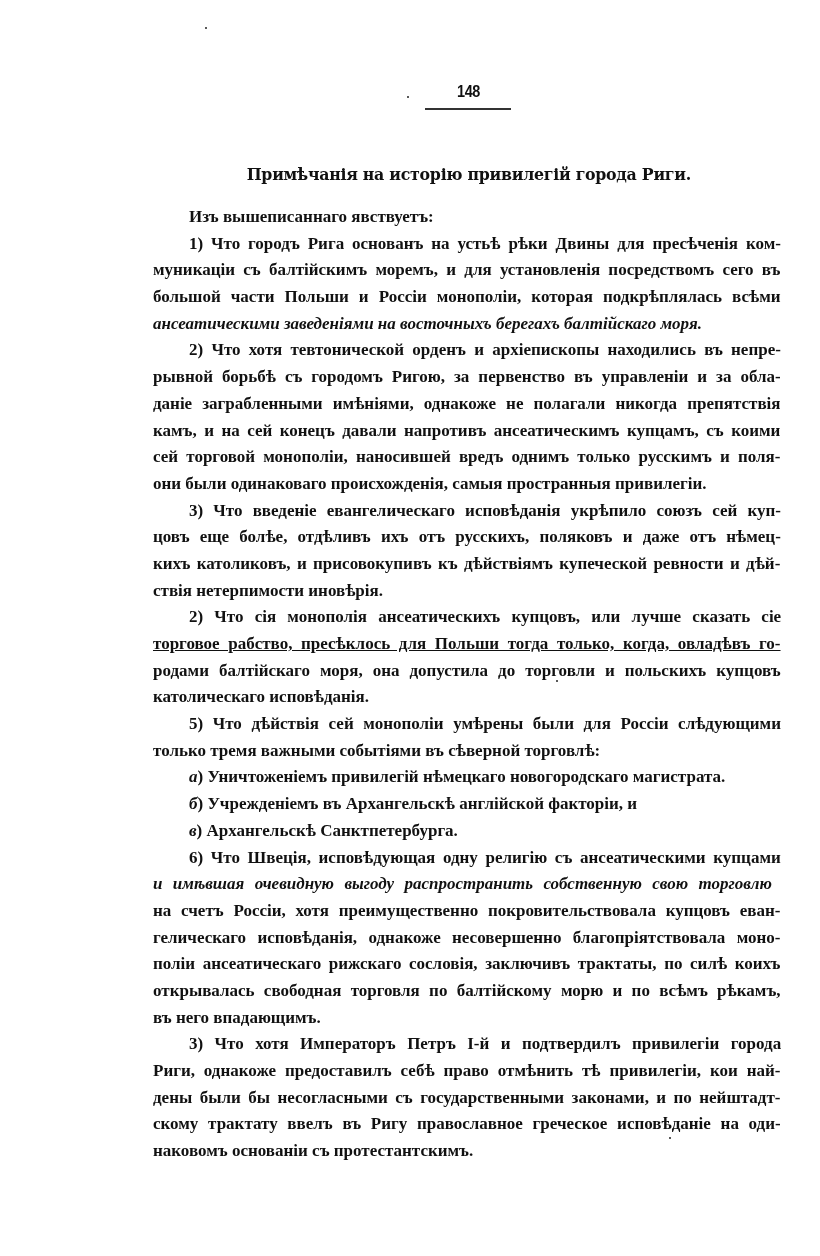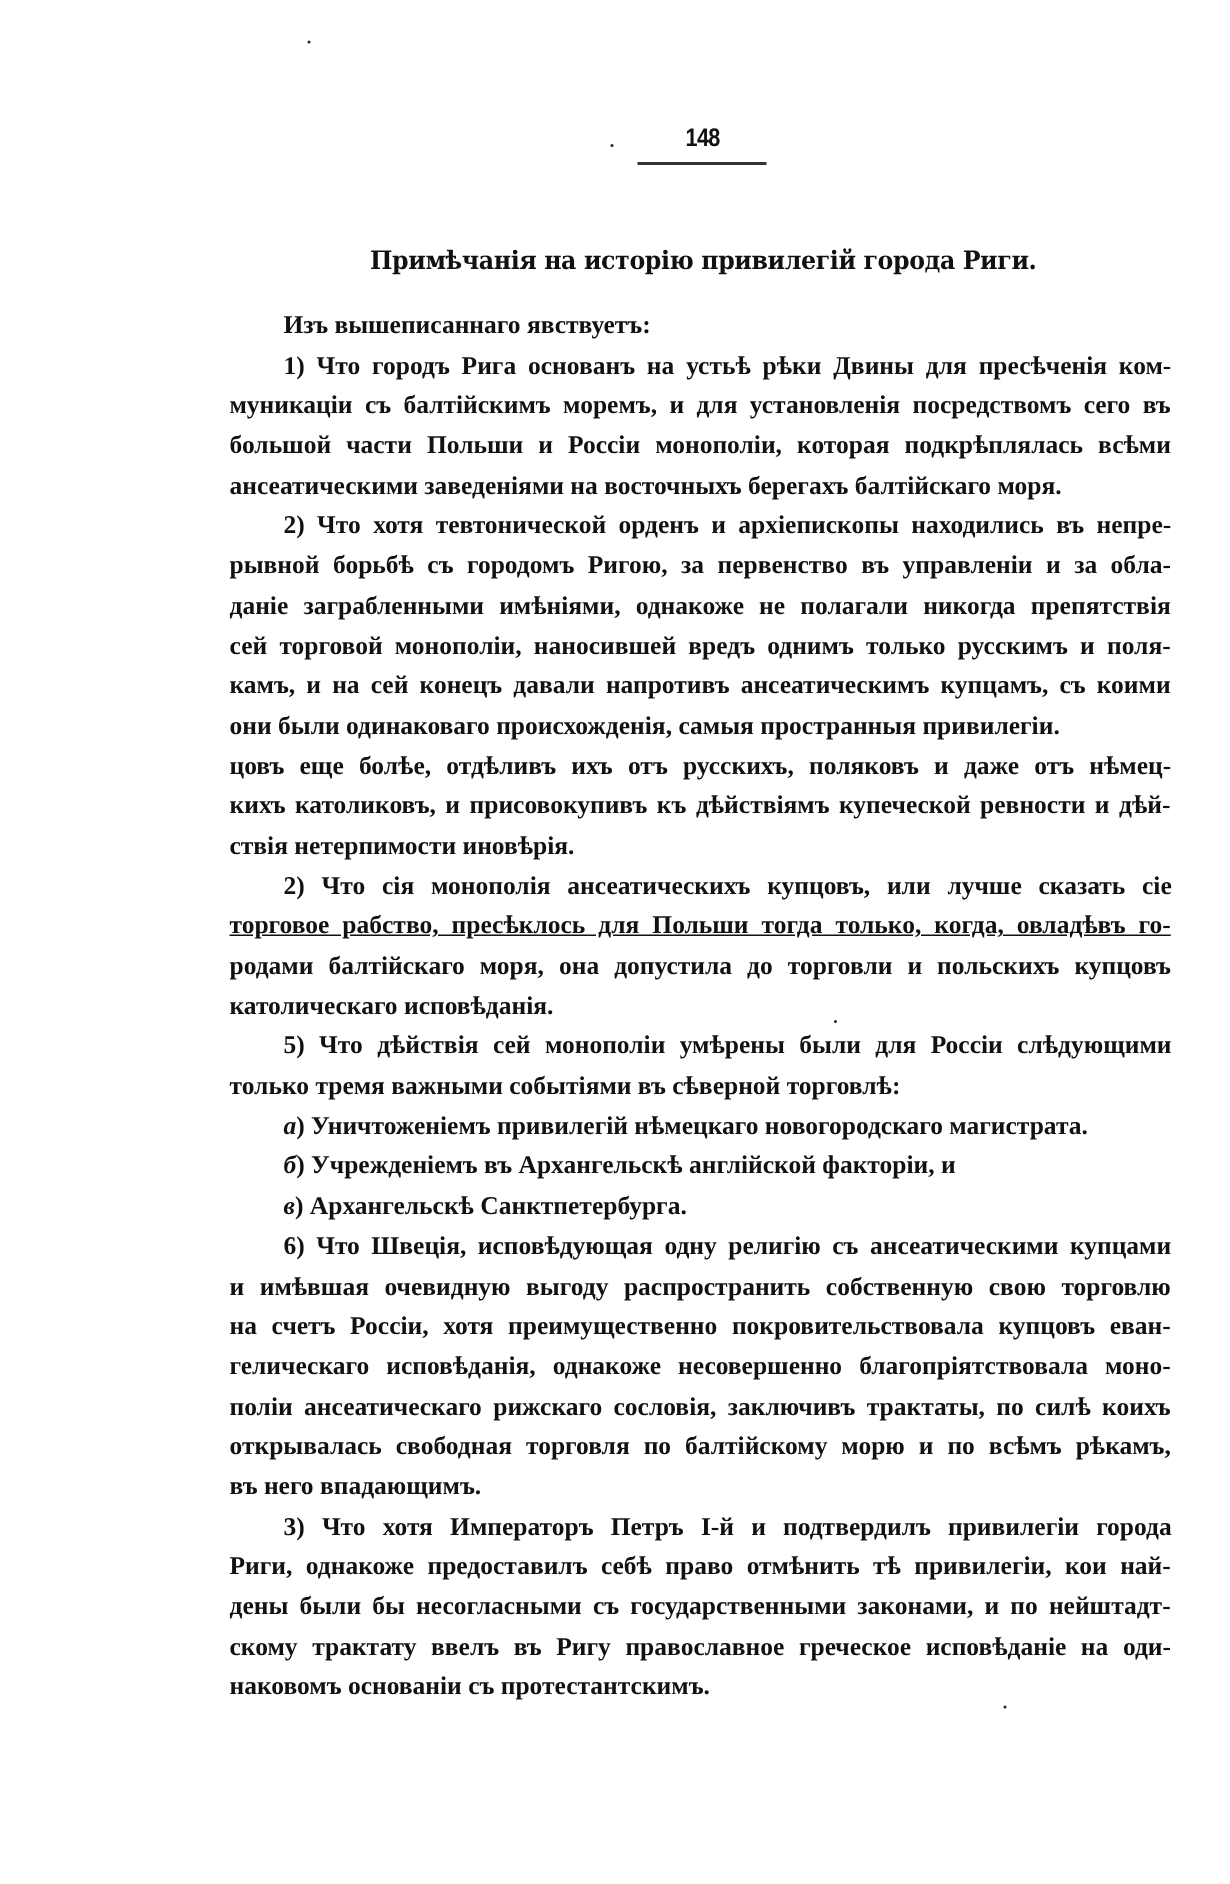--- a/index.html
+++ b/index.html
@@ -39,51 +39,52 @@
   </div>
 
   <div class="body" id="body">
     <div class="lineblock last">
       <span class="ind" style="display: inline-block; white-space: nowrap; text-align: left; transform-origin: left top;">Изъ вышеписаннаго явствуетъ:</span>
     </div>
   <div>
         <div class="lineblock"><span class="ind" style="display: inline-block; white-space: nowrap; text-align: left; transform-origin: left top; word-spacing: 3.65px;">1) Что городъ Рига основанъ на устьѣ рѣки Двины для пресѣченія ком-</span></div>
         <div class="lineblock"><span style="display: inline-block; white-space: nowrap; text-align: left; transform-origin: left top; word-spacing: 4px;">муникаціи съ балтійскимъ моремъ, и для установленія посредствомъ сего въ</span></div>
         <div class="lineblock"><span style="display: inline-block; white-space: nowrap; text-align: left; transform-origin: left top; word-spacing: 5.8px;">большой части Польши и Россіи монополіи, которая подкрѣплялась всѣми</span></div>
-        <div class="lineblock last"><span style="display: inline-block; white-space: nowrap; text-align: left; transform-origin: left top;">ансеатическими заведеніями на восточныхъ берегахъ балтійскаго моря.</span></div>
+        <div class="lineblock last"><span style="display: inline-block; white-space: nowrap; text-align: left; transform-origin: left top; font-style: italic;">ансеатическими заведеніями на восточныхъ берегахъ балтійскаго моря.</span></div>
       </div>
       <div>
         <div class="lineblock"><span class="ind" style="display: inline-block; white-space: nowrap; text-align: left; transform-origin: left top; word-spacing: 4px;">2) Что хотя тевтонической орденъ и архіепископы находились въ непре-</span></div>
         <div class="lineblock"><span style="display: inline-block; white-space: nowrap; text-align: left; transform-origin: left top; word-spacing: 4.73px;">рывной борьбѣ съ городомъ Ригою, за первенство въ управленіи и за обла-</span></div>
         <div class="lineblock"><span style="display: inline-block; white-space: nowrap; text-align: left; transform-origin: left top; word-spacing: 5.85px;">даніе заграбленными имѣніями, однакоже не полагали никогда препятствія</span></div>
+        <div class="lineblock"><span style="display: inline-block; white-space: nowrap; text-align: left; transform-origin: left top; word-spacing: 3.18px;">камъ, и на сей конецъ давали напротивъ ансеатическимъ купцамъ, съ коими</span></div>
         <div class="lineblock"><span style="display: inline-block; white-space: nowrap; text-align: left; transform-origin: left top; word-spacing: 3.91px;">сей торговой монополіи, наносившей вредъ однимъ только русскимъ и поля-</span></div>
-        <div class="lineblock"><span style="display: inline-block; white-space: nowrap; text-align: left; transform-origin: left top; word-spacing: 3.18px;">камъ, и на сей конецъ давали напротивъ ансеатическимъ купцамъ, съ коими</span></div>
         <div class="lineblock last"><span style="display: inline-block; white-space: nowrap; text-align: left; transform-origin: left top;">они были одинаковаго происхожденія, самыя пространныя привилегіи.</span></div>
       </div>
       <div>
+        <div class="lineblock"><span class="ind" style="display: inline-block; white-space: nowrap; text-align: left; transform-origin: left top; word-spacing: 5.96px;">3) Что введеніе евангелическаго исповѣданія укрѣпило союзъ сей куп-</span></div>
         <div class="lineblock"><span style="display: inline-block; white-space: nowrap; text-align: left; transform-origin: left top; word-spacing: 5.91px;">цовъ еще болѣе, отдѣливъ ихъ отъ русскихъ, поляковъ и даже отъ нѣмец-</span></div>
         <div class="lineblock"><span style="display: inline-block; white-space: nowrap; text-align: left; transform-origin: left top; word-spacing: 2.08px;">кихъ католиковъ, и присовокупивъ къ дѣйствіямъ купеческой ревности и дѣй-</span></div>
         <div class="lineblock last"><span style="display: inline-block; white-space: nowrap; text-align: left; transform-origin: left top;">ствія нетерпимости иновѣрія.</span></div>
       </div>
       <div>
         <div class="lineblock"><span class="ind" style="display: inline-block; white-space: nowrap; text-align: left; transform-origin: left top; word-spacing: 6.95px;">2) Что сія монополія ансеатическихъ купцовъ, или лучше сказать сіе</span></div>
         <div class="lineblock"><span style="display: inline-block; white-space: nowrap; text-align: left; transform-origin: left top; word-spacing: 4.42px; text-decoration: underline;">торговое рабство, пресѣклось для Польши тогда только, когда, овладѣвъ го-</span></div>
         <div class="lineblock"><span style="display: inline-block; white-space: nowrap; text-align: left; transform-origin: left top; word-spacing: 5.76px;">родами балтійскаго моря, она допустила до торговли и польскихъ купцовъ</span></div>
         <div class="lineblock last"><span style="display: inline-block; white-space: nowrap; text-align: left; transform-origin: left top;">католическаго исповѣданія.</span></div>
       </div>
       <div>
         <div class="lineblock"><span class="ind" style="display: inline-block; white-space: nowrap; text-align: left; transform-origin: left top; word-spacing: 5.33px;">5) Что дѣйствія сей монополіи умѣрены были для Россіи слѣдующими</span></div>
         <div class="lineblock last"><span style="display: inline-block; white-space: nowrap; text-align: left; transform-origin: left top;">только тремя важными событіями въ сѣверной торговлѣ:</span></div>
         <div class="lineblock last"><span class="ind" style="display: inline-block; white-space: nowrap; text-align: left; transform-origin: left top;"><i>а</i><span>) Уничтоженіемъ привилегій нѣмецкаго новогородскаго магистрата.</span></span></div>
         <div class="lineblock last"><span class="ind" style="display: inline-block; white-space: nowrap; text-align: left; transform-origin: left top;"><i>б</i><span>) Учрежденіемъ въ Архангельскѣ англійской факторіи, и</span></span></div>
         <div class="lineblock last"><span class="ind" style="display: inline-block; white-space: nowrap; text-align: left; transform-origin: left top;"><i>в</i><span>) Архангельскѣ Санктпетербурга.</span></span></div>
       </div>
       <div>
         <div class="lineblock"><span class="ind" style="display: inline-block; white-space: nowrap; text-align: left; transform-origin: left top; word-spacing: 3.39px;">6) Что Швеція, исповѣдующая одну религію съ ансеатическими купцами</span></div>
-        <div class="lineblock"><span style="display: inline-block; white-space: nowrap; text-align: left; transform-origin: left top; word-spacing: 6.11px;">и имѣвшая очевидную выгоду распространить собственную свою торговлю</span></div>
+        <div class="lineblock"><span style="display: inline-block; white-space: nowrap; text-align: left; transform-origin: left top; word-spacing: 6.11px; font-style: italic;">и имѣвшая очевидную выгоду распространить собственную свою торговлю</span></div>
         <div class="lineblock"><span style="display: inline-block; white-space: nowrap; text-align: left; transform-origin: left top; word-spacing: 5.51px;">на счетъ Россіи, хотя преимущественно покровительствовала купцовъ еван-</span></div>
         <div class="lineblock"><span style="display: inline-block; white-space: nowrap; text-align: left; transform-origin: left top; word-spacing: 7.12px;">гелическаго исповѣданія, однакоже несовершенно благопріятствовала моно-</span></div>
         <div class="lineblock"><span style="display: inline-block; white-space: nowrap; text-align: left; transform-origin: left top; word-spacing: 3.33px;">поліи ансеатическаго рижскаго сословія, заключивъ трактаты, по силѣ коихъ</span></div>
         <div class="lineblock"><span style="display: inline-block; white-space: nowrap; text-align: left; transform-origin: left top; word-spacing: 5.05px;">открывалась свободная торговля по балтійскому морю и по всѣмъ рѣкамъ,</span></div>
         <div class="lineblock last"><span style="display: inline-block; white-space: nowrap; text-align: left; transform-origin: left top;">въ него впадающимъ.</span></div>
       </div>
       <div>
         <div class="lineblock"><span class="ind" style="display: inline-block; white-space: nowrap; text-align: left; transform-origin: left top; word-spacing: 7.19px;">3) Что хотя Императоръ Петръ І-й и подтвердилъ привилегіи города</span></div>
         <div class="lineblock"><span style="display: inline-block; white-space: nowrap; text-align: left; transform-origin: left top; word-spacing: 4.67px;">Риги, однакоже предоставилъ себѣ право отмѣнить тѣ привилегіи, кои най-</span></div>
         <div class="lineblock"><span style="display: inline-block; white-space: nowrap; text-align: left; transform-origin: left top; word-spacing: 3.18px;">дены были бы несогласными съ государственными законами, и по нейштадт-</span></div>

